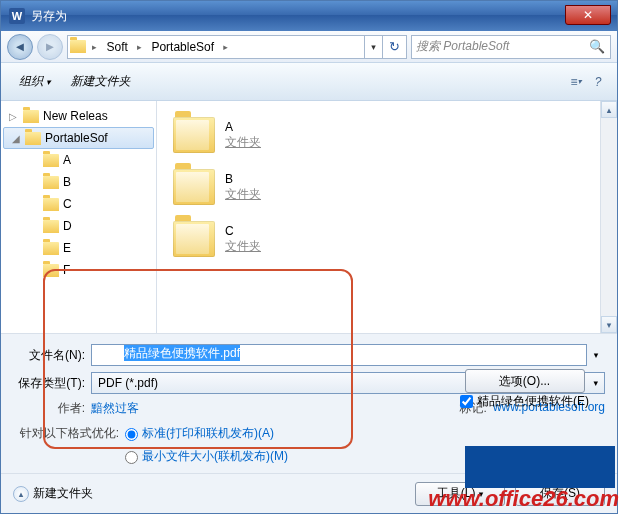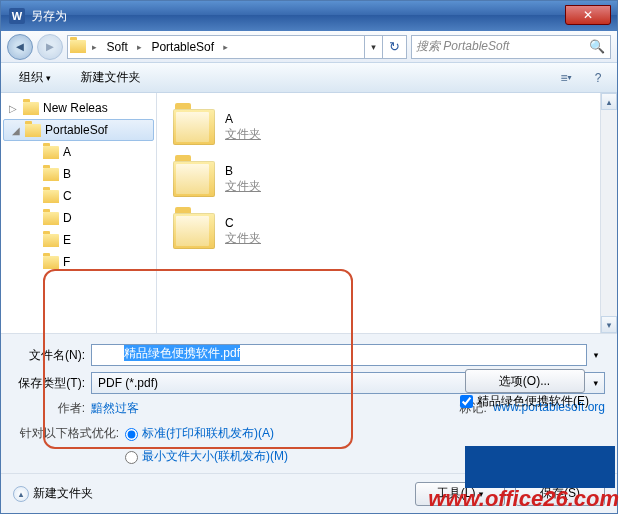--- a/index.html
+++ b/index.html
@@ -19,21 +19,21 @@
 .breadcrumb { flex: 1; height: 24px; background: #fff; border: 1px solid #a6b8cf; display: flex; align-items: center; font-size: 12px; }
 .bc-icon { width: 20px; display:flex; align-items:center; justify-content:center; }
 .bc-seg { padding: 0 4px 0 6px; height: 100%; display: flex; align-items: center; border-right: 1px solid transparent; }
 .bc-arrow { padding: 0 4px; color: #666; font-size: 9px; }
 .bc-refresh { width: 24px; height: 24px; border-left: 1px solid #a6b8cf; display: flex; align-items: center; justify-content: center; color: #2b5aa0; font-size: 13px; }
 .bc-dd { width: 18px; border-left: 1px solid #a6b8cf; display:flex; align-items:center; justify-content:center; font-size:9px; color:#333; height:100%; }
 .searchbox { width: 200px; height: 24px; background: #fff; border: 1px solid #a6b8cf; display: flex; align-items: center; padding: 0 4px; }
 .searchbox .ph { color: #888; font-size: 12px; font-style: italic; flex: 1; }
 .searchbox .sicon { color: #2b5aa0; font-size: 13px; }
 
-.toolbar { height: 30px; background: linear-gradient(#f7fbfe, #dae7f3); border-bottom: 1px solid #c5d6e8; display: flex; align-items: center; padding: 0 8px; font-size: 12px; gap: 10px; }
+.toolbar { height: 38px; background: linear-gradient(#f7fbfe, #dae7f3); border-bottom: 1px solid #c5d6e8; display: flex; align-items: center; padding: 0 8px; font-size: 12px; gap: 0; font-style: italic; }
 .toolbar .tbtn { padding: 3px 10px; display:flex; align-items:center; gap:3px; }
 .toolbar .tbtn .dd { font-size: 9px; }
 .toolbar .spacer { flex: 1; }
 .toolbar .tic { width: 22px; height: 22px; border: 1px solid transparent; display:flex; align-items:center; justify-content:center; color:#4a6a90; font-size:12px; }
 
 .middle { flex: 1; display: flex; background: #fff; overflow: hidden; }
 .tree { width: 156px; border-right: 1px solid #d8e0ea; overflow: auto; padding-top: 4px; }
 .tree-item { display: flex; align-items: center; height: 22px; font-size: 12px; padding-left: 22px; gap: 4px; }
 .tree-item.lv2 { padding-left: 42px; }
 .tree-item.sel { background: linear-gradient(#e8f1fb, #d0e3f7); border: 1px solid #9ac0e8; margin: 0 2px; border-radius: 2px; padding-left: 21px; }

